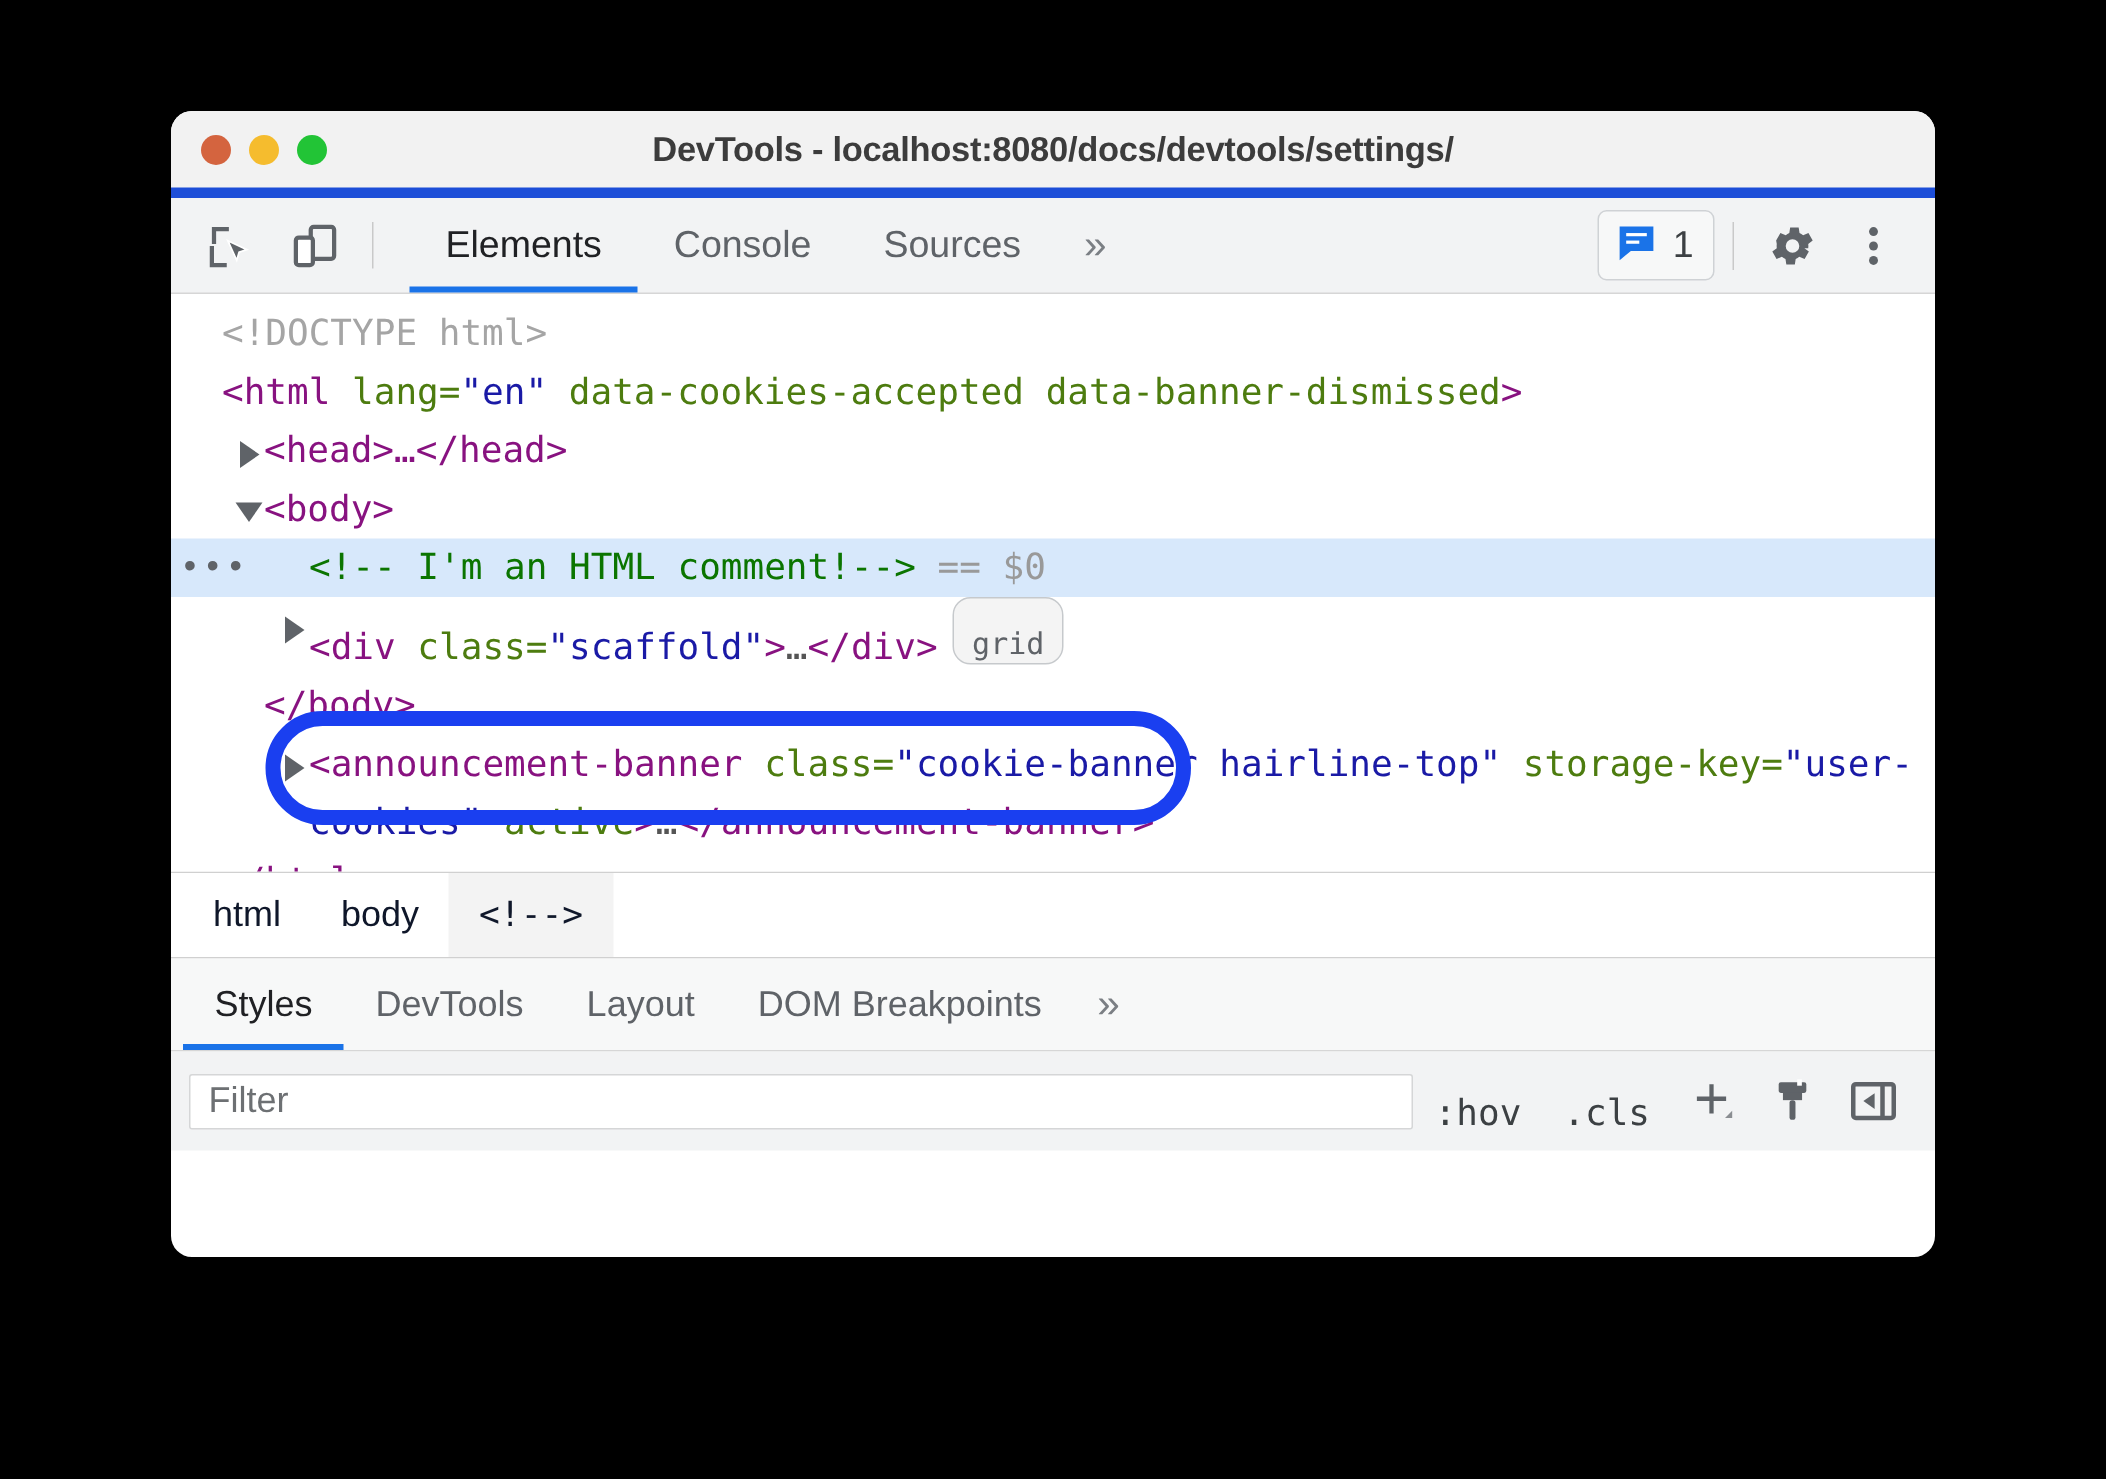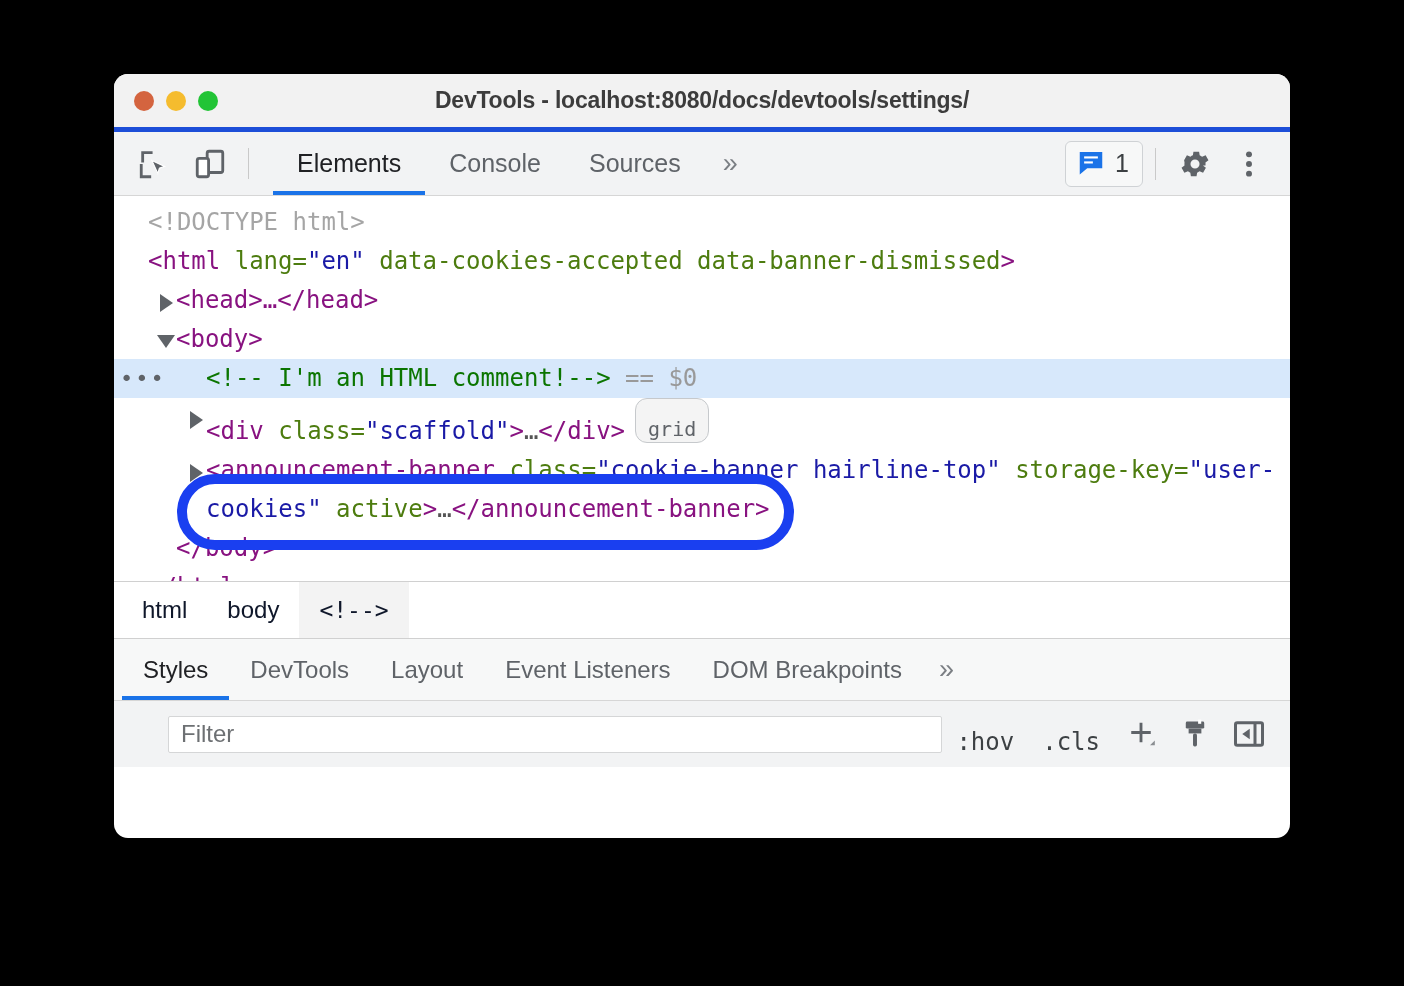--- a/index.html
+++ b/index.html
@@ -30,21 +30,21 @@
     border-radius: 14px;
     overflow: hidden;
     box-shadow: 0 14px 40px rgba(0,0,0,0.55);
   }
 
   
   .titlebar {
     position: relative;
     height: 58px;
     background: #f2f2f2;
-    border-bottom: 5px solid #1d4ed8;
+    border-bottom: 7px solid #1d4ed8;
     display: flex;
     align-items: center;
   }
   .traffic {
     display: flex;
     gap: 12px;
     margin-left: 20px;
   }
   .dot { width: 20px; height: 20px; border-radius: 50%; }
   .dot.red    { background: #d4643f; }
@@ -281,21 +281,20 @@
     flex: 1;
     height: 37px;
     background: #ffffff;
     border: 1px solid #d5d6d7;
     border-radius: 2px;
     font-family: "Liberation Sans", sans-serif;
     font-size: 24px;
     color: #5f6368;
     padding: 0 12px;
     outline: none;
-    margin-left: 42px;
   }
   .filter-input::placeholder { color: #6d7073; }
 
   .fb-text {
     font-family: "DejaVu Sans Mono", monospace;
     font-size: 24px;
     color: #3c4043;
     padding: 0 14px;
     cursor: pointer;
     white-space: nowrap;
@@ -415,29 +414,29 @@
       <div class="row indent2 selected">
         <span class="gutter-dots">•••</span>
         <span class="c-comment">&lt;!-- I'm an HTML comment!--&gt;</span><span class="c-gray"> == $0</span>
       </div>
 
       <div class="row indent2">
         <span class="arrow closed d2"></span>
         <span class="c-tag">&lt;div</span><span class="c-attr"> class=</span><span class="c-val">"scaffold"</span><span class="c-tag">&gt;</span><span class="c-ellip">…</span><span class="c-tag">&lt;/div&gt;</span><span class="badge-grid">grid</span>
       </div>
 
+      <div class="row indent1">
+        <span class="c-tag">&lt;/body&gt;</span>
+      </div>
+
       <div class="row indent2 wrap">
         <span class="arrow closed d2"></span>
         <span class="c-tag">&lt;announcement-banner</span><span class="c-attr"> class=</span><span class="c-val">"cookie-banner hairline-top"</span><span class="c-attr"> storage-key=</span><span class="c-val">"user-cookies"</span><span class="c-attr"> active</span><span class="c-tag">&gt;</span><span class="c-ellip">…</span><span class="c-tag">&lt;/announcement-banner&gt;</span>
       </div>
 
-      <div class="row indent1">
-        <span class="c-tag">&lt;/body&gt;</span>
-      </div>
-
       <div class="row">
         <span class="c-tag">&lt;/html&gt;</span>
       </div>
 
       <div class="annot-ring"></div>
     </div>
 
     <div class="breadcrumb">
       <div class="crumb">
         <span>html</span>
@@ -452,23 +451,20 @@
 
     <div class="pane-tabs">
       <div class="ptab active">
         <span>Styles</span>
       </div>
       <div class="ptab">
         <span>DevTools</span>
       </div>
       <div class="ptab">
         <span>Layout</span>
-      </div>
-      <div class="ptab">
-        <span>Event Listeners</span>
       </div>
       <div class="ptab">
         <span>DOM Breakpoints</span>
       </div>
       <div class="ptab more">
         <span>»</span>
       </div>
     </div>
 
     <div class="filterbar">

